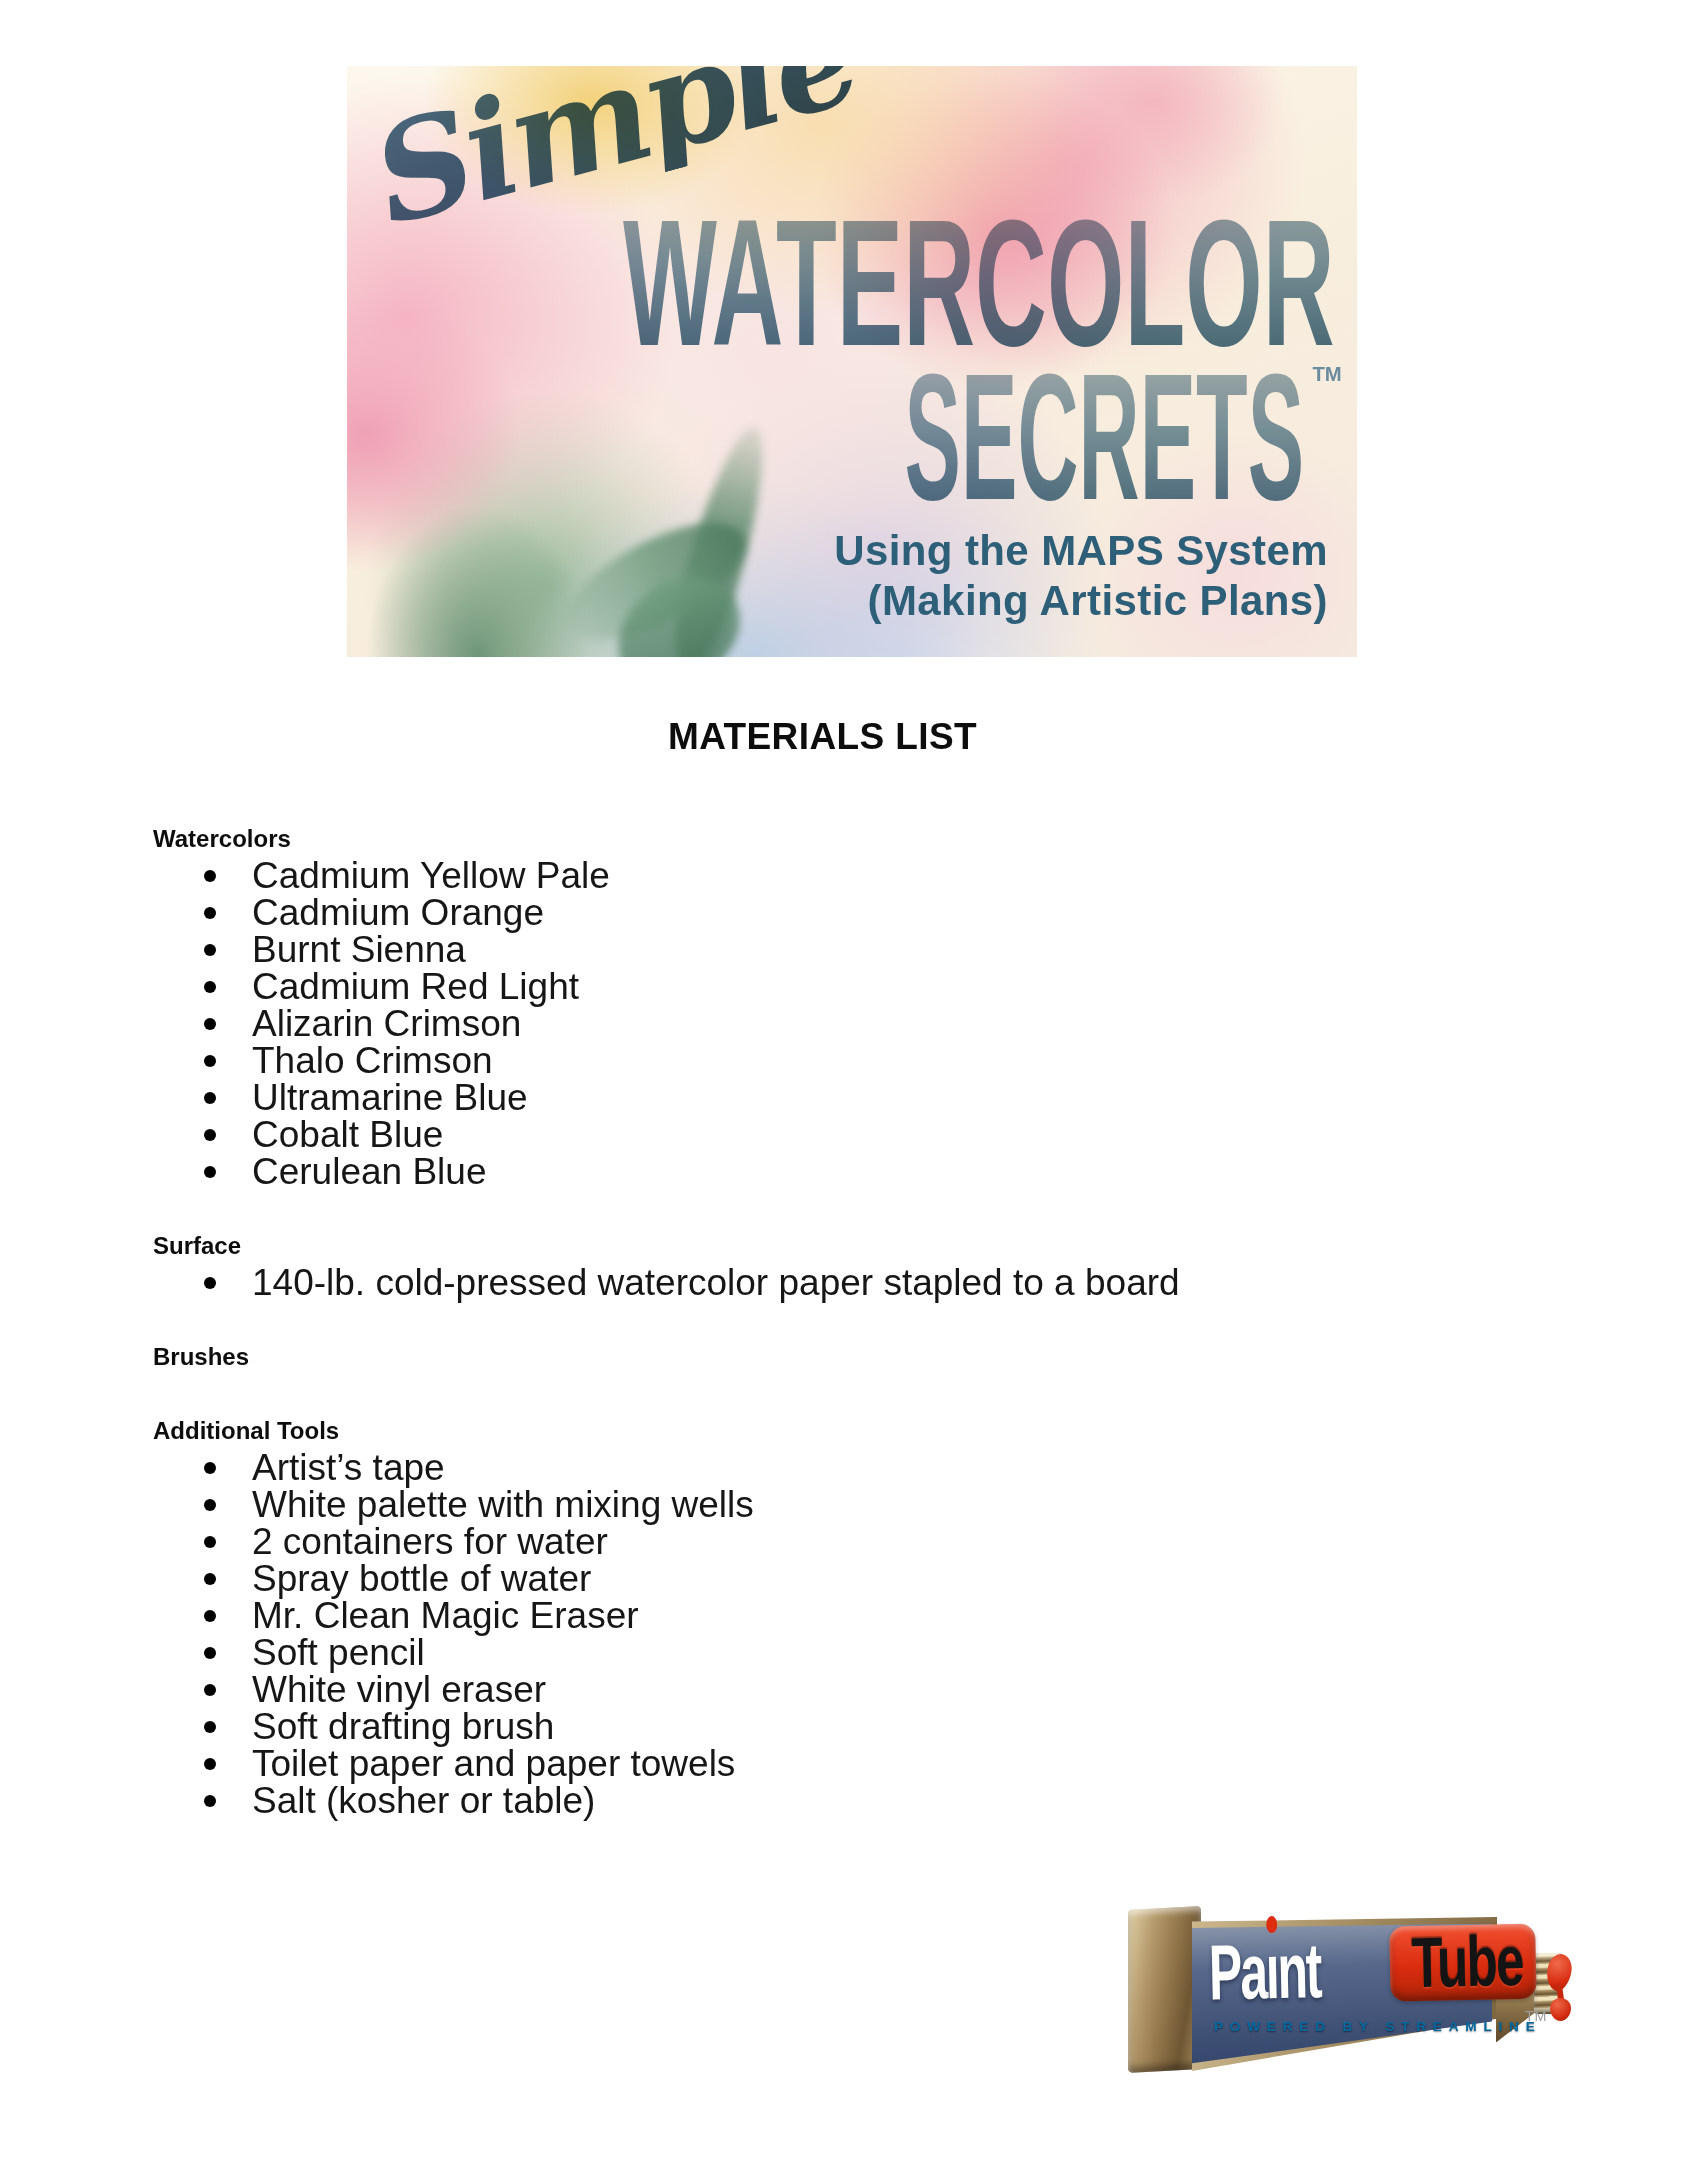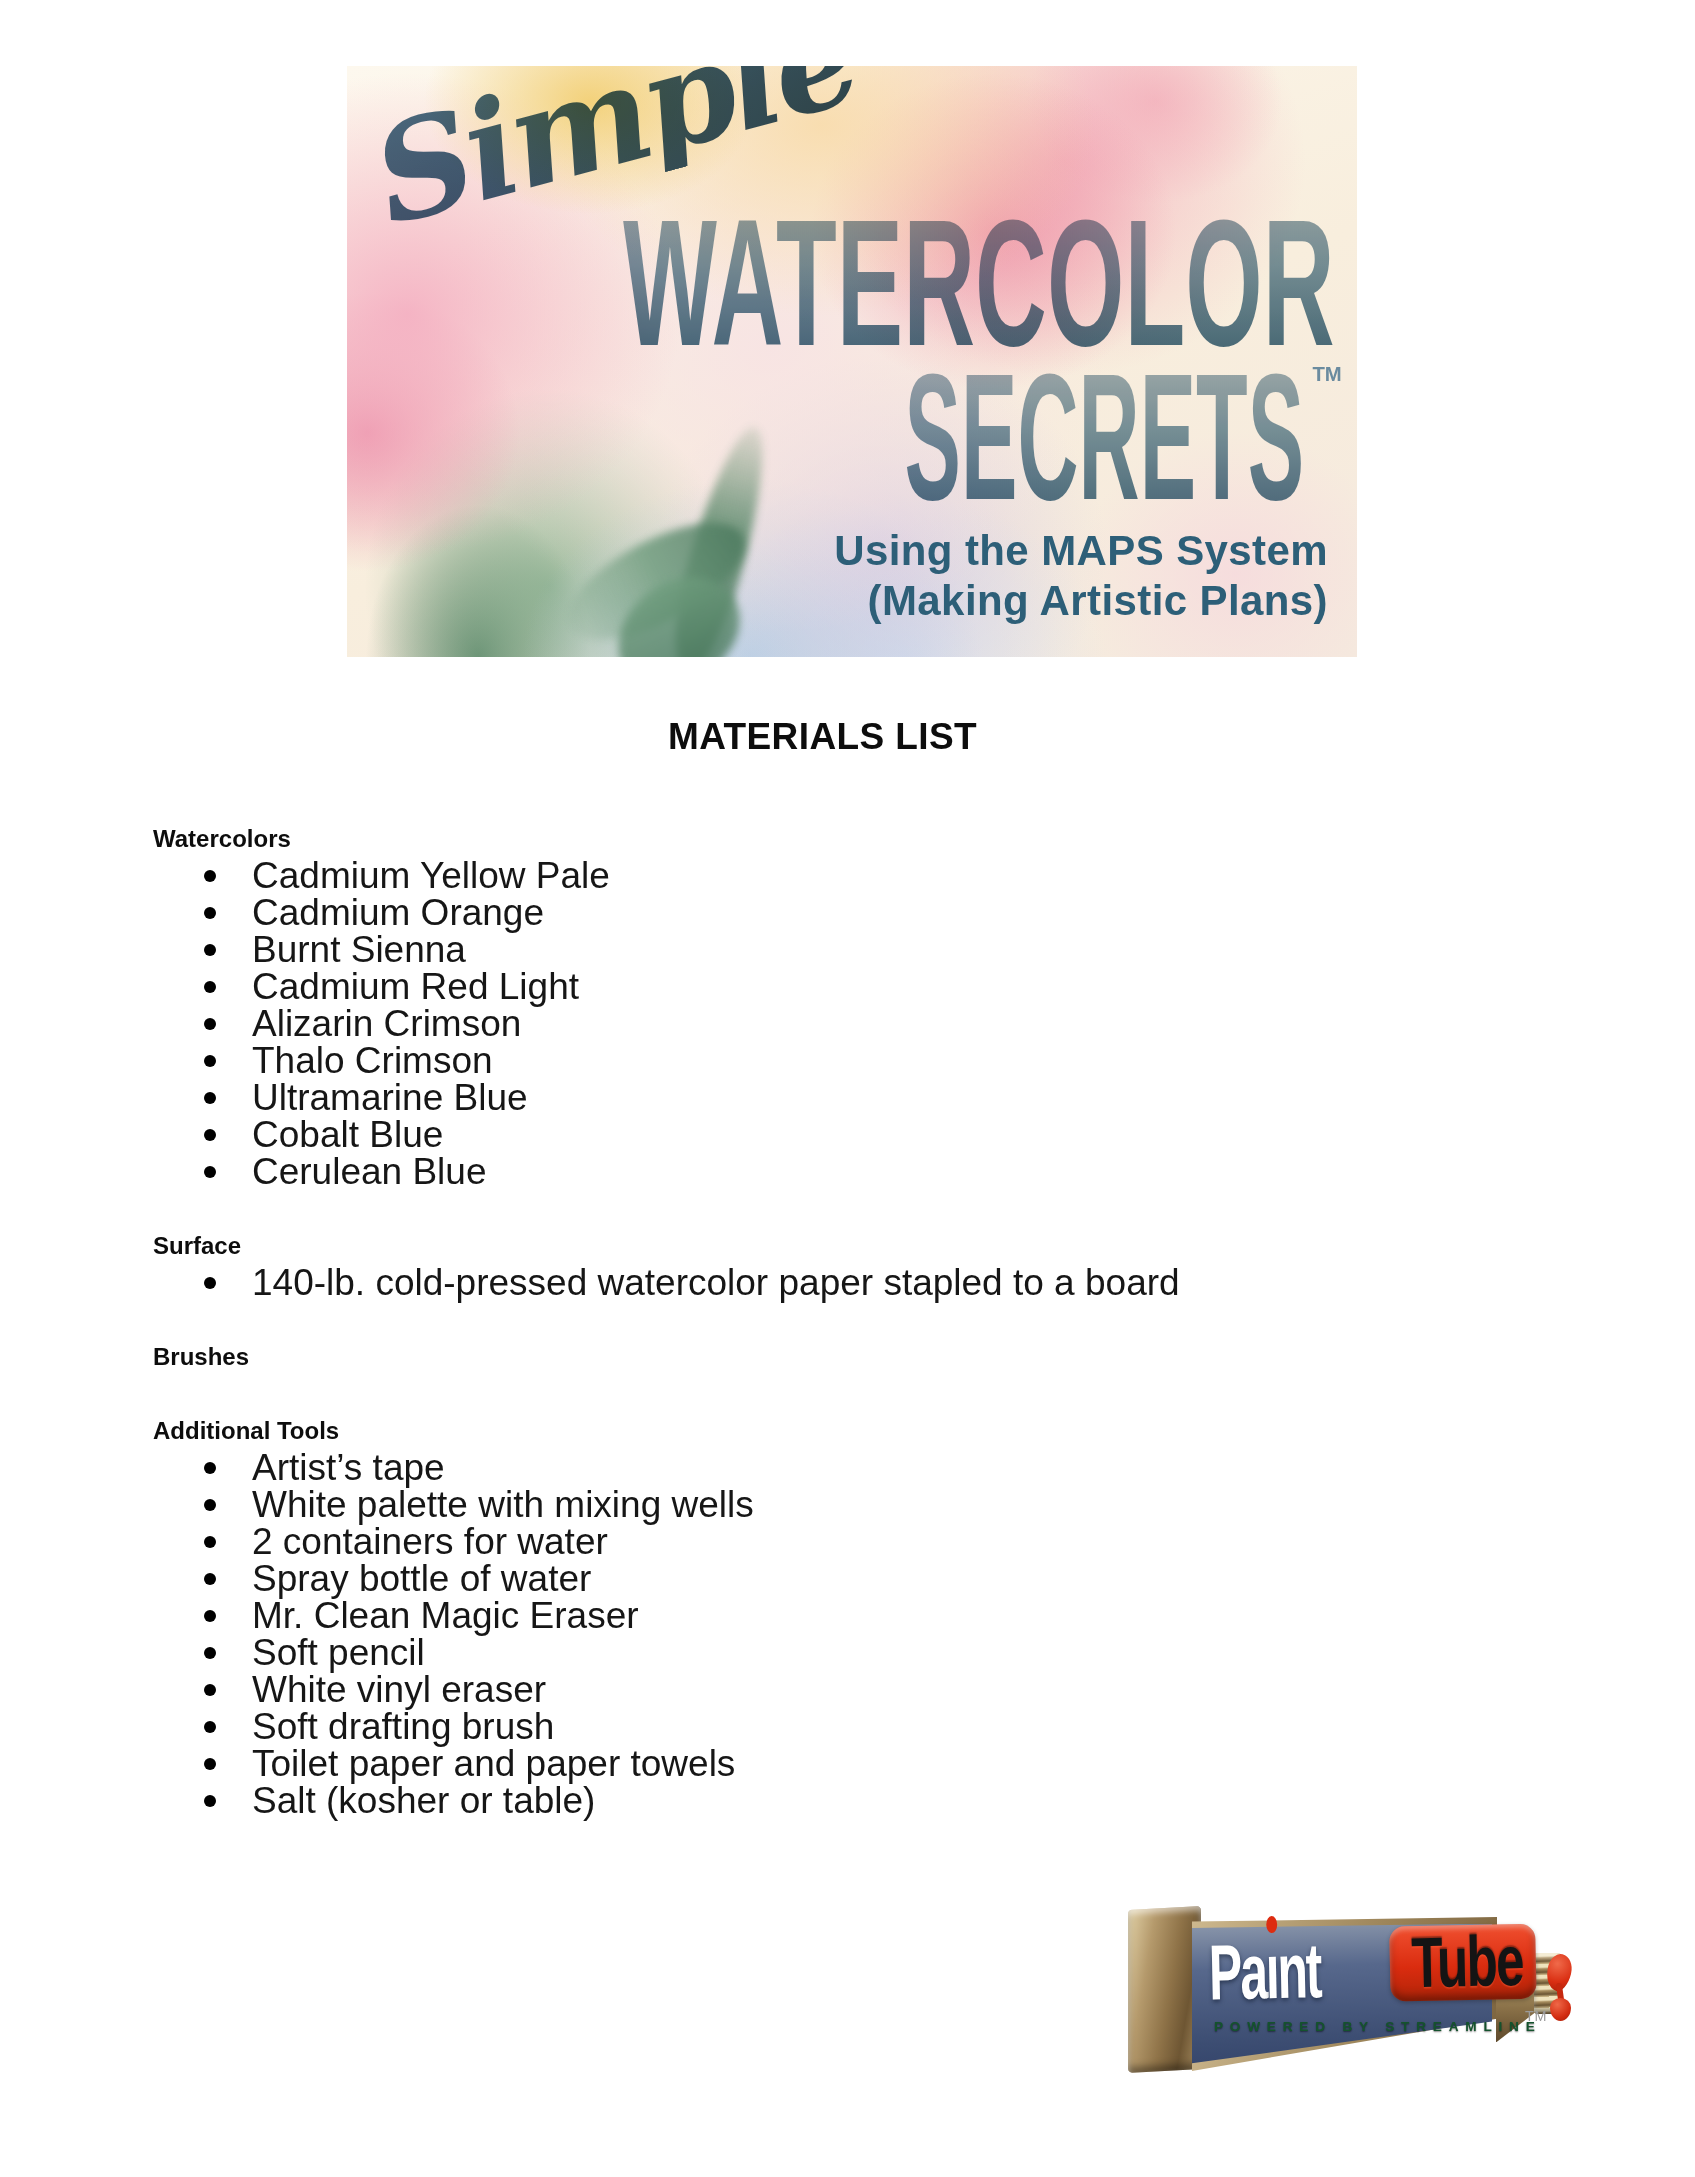--- a/index.html
+++ b/index.html
@@ -126,21 +126,21 @@
     background:linear-gradient(180deg,#f05030 0%, #da2c0f 55%, #b02408 100%);
     box-shadow:inset 0 3.4px 5.1px rgba(255,255,255,.35), inset 0 -5.1px 8.5px rgba(0,0,0,.35), 0 1.7px 4.2px rgba(0,0,0,.25);
   }
   .brand-tube {
     display:inline-block; transform:scaleX(0.72); transform-origin:center;
     font-weight:bold; font-size:71px; line-height:73px; letter-spacing:-2.5px; color:#141414;
     text-shadow:0 -1.7px 1.7px rgba(0,0,0,.4), 0 1.7px 1.7px rgba(255,100,60,.45);
   }
   .brand-tagline {
     position:absolute; left:86px; top:114px; font-weight:bold; font-size:13.6px;
-    letter-spacing:6.8px; color:#14532d; white-space:nowrap;
+    letter-spacing:6.8px; color:#0369a1; white-space:nowrap;
     text-shadow:0 0.8px 1.7px rgba(0,0,0,.5);
   }
   .tube-shoulder {
     position:absolute; left:368px; top:25.4px; width:41px; height:112px;
     clip-path:polygon(0 0, 100% 28%, 100% 72%, 0 100%);
     background:linear-gradient(180deg,#efe2ba 0%, #c0a877 35%, #8a7148 70%, #5f4a2c 100%);
   }
   .tube-nozzle {
     position:absolute; left:406px; top:48px; width:27px; height:61px; border-radius:3.4px;
     background:repeating-linear-gradient(178deg,#efe3bd 0px, #efe3bd 3.4px, #a98f60 5.1px, #6b5533 8.5px, #c9b484 11px);

